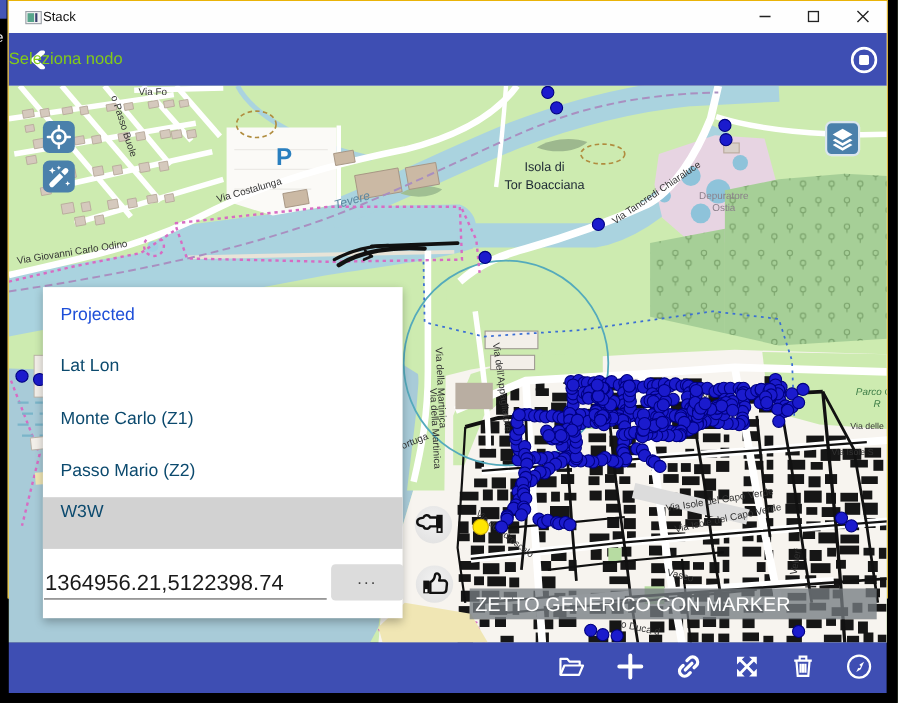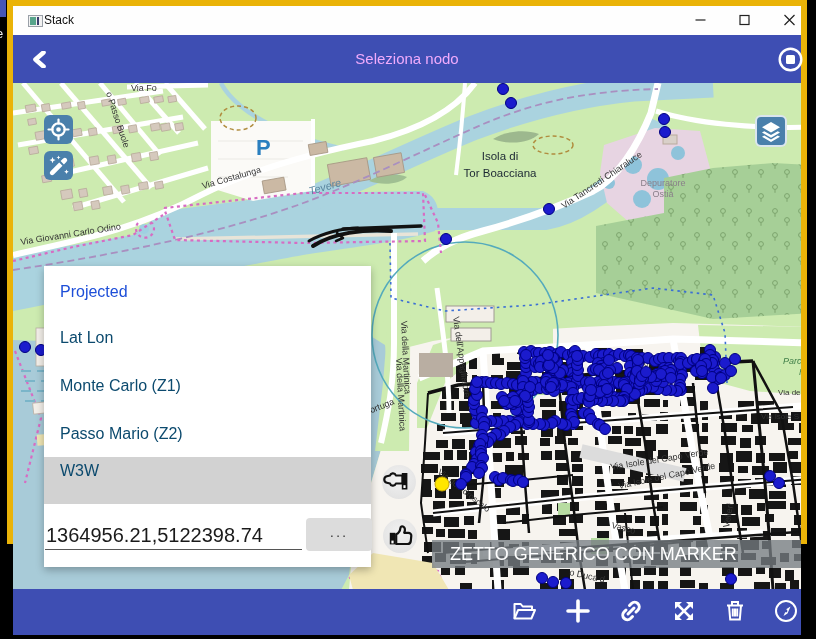--- a/index.html
+++ b/index.html
@@ -1,36 +1,36 @@
 <!DOCTYPE html>
 <html><head><meta charset="utf-8"><style>
 *{box-sizing:border-box}
 html,body{margin:0;padding:0;width:816px;height:639px;background:#000;overflow:hidden;font-family:"Liberation Sans",sans-serif}
 #bgblue{position:absolute;left:0;top:0;width:6px;height:17px;background:#4456b7}
 #bge{position:absolute;left:-4px;top:26px;color:#eee;font-size:13px}
-#win{position:absolute;left:7px;top:0;width:800px;height:544px;border:6px solid #eab308;background:#fff}
+#win{position:absolute;left:7px;top:0;width:800px;height:544px;border:1px solid #eab308;background:#fff}
 #title{position:relative;height:29px;background:#fefefe}
 #title .txt{position:absolute;left:31px;top:7px;font-size:12px;color:#111}
 #appico{position:absolute;left:15px;top:9px;width:15px;height:12px;border:1px solid #9aa0a8;background:#f2f2f2}
 #appico i{position:absolute;left:1px;top:1px;width:6px;height:8px;background:#58a58c;display:block}
 #appico b{position:absolute;left:8px;top:1px;width:2px;height:8px;background:#3b3f6e;display:block}
 .wbtn{position:absolute;top:0;width:13px;height:28px;color:#222}
 #nav{position:relative;height:48px;background:#3e4eb3}
-#nav .t{position:absolute;left:0;right:0;top:15px;text-align:center;color:#f0abfc;font-size:15px}
+#nav .t{position:absolute;left:0;right:0;top:15px;text-align:left;color:#84cc16;font-size:15px}
 #map{position:relative;height:506px;overflow:hidden;background:#cdebb0}
 #toolbar{position:relative;height:46px;background:#3e4eb3}
 .mapbtn{position:absolute;width:29px;height:29px;border-radius:6px;background:#4a80ab}
 #panel{position:absolute;left:31px;top:183px;width:327px;height:301px;background:#fff;box-shadow:0 3px 8px rgba(0,0,0,.28)}
 .item{position:absolute;left:16px;font-size:16px;color:#0c4a6e}
 #hl{position:absolute;left:0;top:191px;width:327px;height:47px;background:#d2d2d2}
 #coord{position:absolute;left:2px;top:258px;font-size:20px;color:#1a1a1a}
 #uline{position:absolute;left:1px;top:283px;width:257px;height:1px;background:#555}
 #dots{position:absolute;left:262px;top:252px;width:66px;height:33px;background:#dcdcdc;border-radius:4px;color:#444;font-size:15px;text-align:center;line-height:28px;letter-spacing:2px}
 .thumb{position:absolute;width:34px;height:34px;border-radius:50%;background:radial-gradient(circle at 50% 40%,#f2f2f2,#dedede)}
-#obar{position:absolute;left:419px;top:457px;width:370px;height:28px;background:rgba(118,124,130,.78);color:#fff;font-size:18px;line-height:28px;padding-left:18px;white-space:nowrap;overflow:hidden}
+#obar{position:absolute;left:419px;top:457px;width:370px;height:28px;background:rgba(118,124,130,.78);color:#fff;font-size:18px;line-height:28px;padding-left:5px;white-space:nowrap;overflow:hidden}
 </style></head><body>
 <div id="bgblue"></div>
 <div id="bge">e</div>
 <div id="win">
  <div id="title">
   <div id="appico">
         <i></i>
         <b></b>
       </div>
   <div class="txt">Stack</div>

